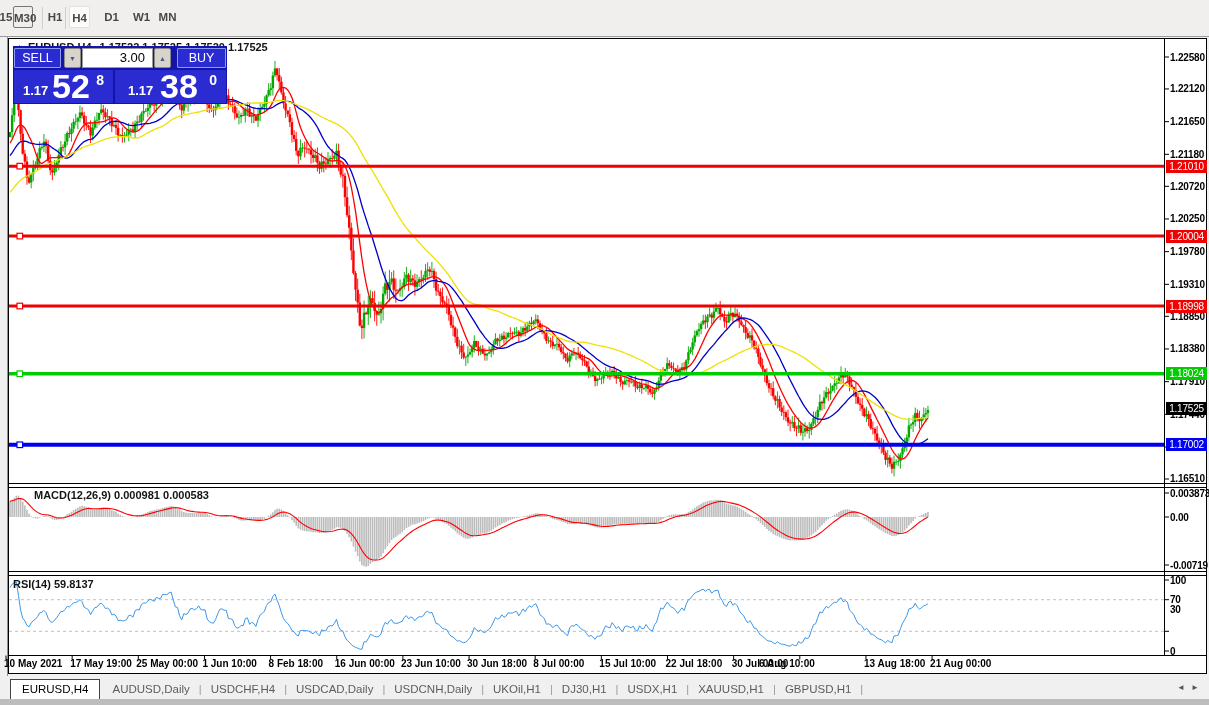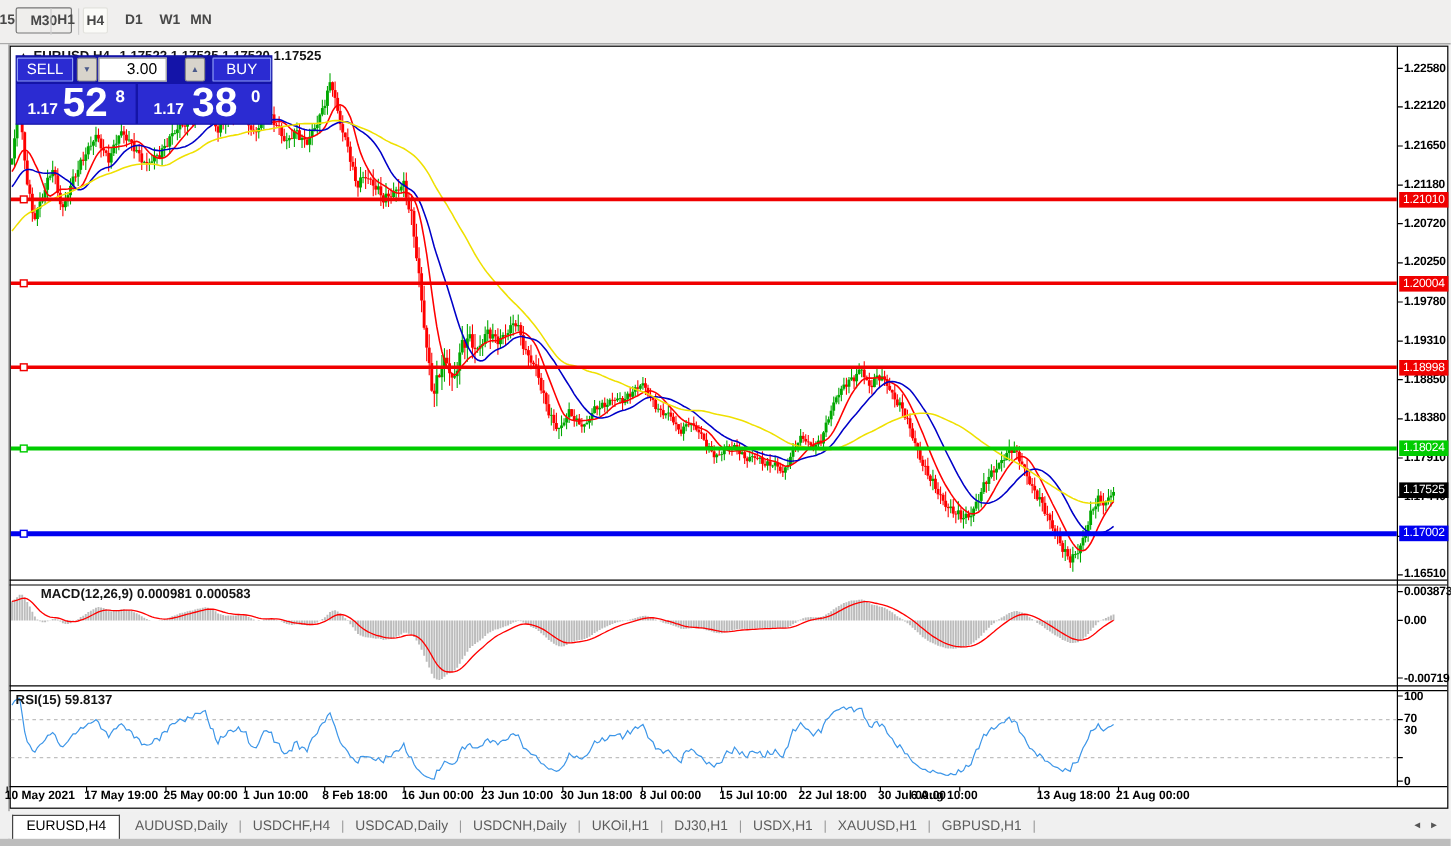--- a/index.html
+++ b/index.html
@@ -26,21 +26,21 @@
   
   .trade-panel{position:absolute;left:13px;top:46px;width:214px;height:58px;background:#1414a8;}
   .tp-btn{position:absolute;top:2px;height:20px;background:#2b2bd2;border:1px solid #8c9bf5;color:#fff;
           font-size:12.5px;text-align:center;line-height:18px;box-sizing:border-box;border-radius:1px;}
   .tp-btn.sell{left:1px;width:47px;}
   .tp-btn.buy{left:164px;width:49px;}
   .spin{position:absolute;top:2px;width:17px;height:20px;background:#d8d4cb;border:1px solid #8a8a8a;
         border-radius:2px;font-size:7px;color:#4a5a8a;text-align:center;line-height:20px;box-sizing:border-box;}
   .spin.down{left:51px;}
   .spin.up{left:141px;}
-  .vol{position:absolute;left:69px;top:2px;width:57px;height:20px;background:#fff;border:1px solid #9a9a9a;
+  .vol{position:absolute;left:69px;top:2px;width:71px;height:20px;background:#fff;border:1px solid #9a9a9a;
        box-sizing:border-box;font-size:13px;color:#000;text-align:right;padding-right:7px;line-height:18px;}
   .price-box{position:absolute;top:24px;height:33px;background:#2b2bd2;color:#fff;}
   .price-box.sell-price{left:1px;width:99px;}
   .price-box.buy-price{left:102px;width:111px;}
   .price-box .pfx{position:absolute;left:9px;bottom:5px;font-size:13px;font-weight:700;}
   .price-box .big{position:absolute;left:38px;bottom:0;font-size:34px;font-weight:700;line-height:33px;}
   .price-box.buy-price .pfx{left:13px;}
   .price-box.buy-price .big{left:45px;}
   .price-box .sup{position:absolute;right:9px;top:2px;font-size:14px;font-weight:700;}
   
@@ -64,21 +64,21 @@
   .tab-scroll{position:absolute;top:7px;font-size:8px;color:#555;}
   .tab-scroll.left{right:24px;}
   .tab-scroll.right{right:10px;}
   .bottom-strip{position:absolute;left:0;top:699px;width:1209px;height:6px;background:#bdbdbd;}
 </style>
 </head>
 <body>
 
 <div class="toolbar">
     <div class="tf-btn" style="left: -2px; width: 16px;">15</div>
-    <div class="tf-btn raised" style="left: 13px; width: 47px;">M30</div>
+    <div class="tf-btn raised" style="left: 13px; width: 20px;">M30</div>
     <div class="tf-btn" style="left: 45px; width: 20px;">H1</div>
     <div class="tf-btn active" style="left: 69px; width: 21px;">H4</div>
     <div class="tf-btn" style="left: 101px; width: 21px;">D1</div>
     <div class="tf-btn" style="left: 131px; width: 21px;">W1</div>
     <div class="tf-btn" style="left: 157px; width: 21px;">MN</div>
     <div class="tf-sep" style="left: 41.5px;"></div>
     <div class="tf-sep" style="left: 64.5px;"></div>
   </div>
 <div class="left-strip"></div>
 <div class="chart-window"></div>
@@ -1481,21 +1481,21 @@
       <span class="sup">8</span>
     </div>
     <div class="price-box buy-price">
       <span class="pfx">1.17</span>
       <span class="big">38</span>
       <span class="sup">0</span>
     </div>
   </div>
 
   <div class="ind-label macd">MACD(12,26,9) 0.000981 0.000583</div>
-  <div class="ind-label rsi">RSI(15) 59.8137</div>
+  <div class="ind-label rsi">RSI(14) 59.8137</div>
 <div class="ptick" style="top: 50.5px;">1.22580</div>
     <div class="ptick" style="top: 82.4792px;">1.22120</div>
     <div class="ptick" style="top: 115.154px;">1.21650</div>
     <div class="ptick" style="top: 147.828px;">1.21180</div>
     <div class="ptick" style="top: 179.807px;">1.20720</div>
     <div class="ptick" style="top: 212.482px;">1.20250</div>
     <div class="ptick" style="top: 245.156px;">1.19780</div>
     <div class="ptick" style="top: 277.83px;">1.19310</div>
     <div class="ptick" style="top: 309.81px;">1.18850</div>
     <div class="ptick" style="top: 342.484px;">1.18380</div>

